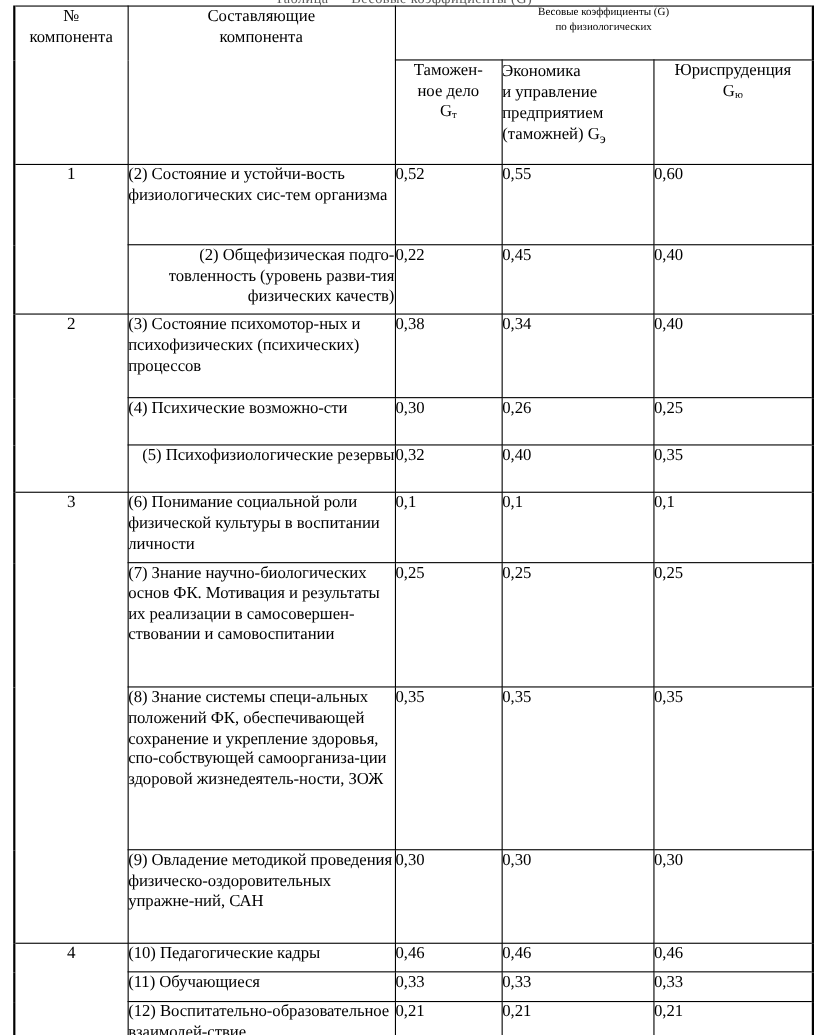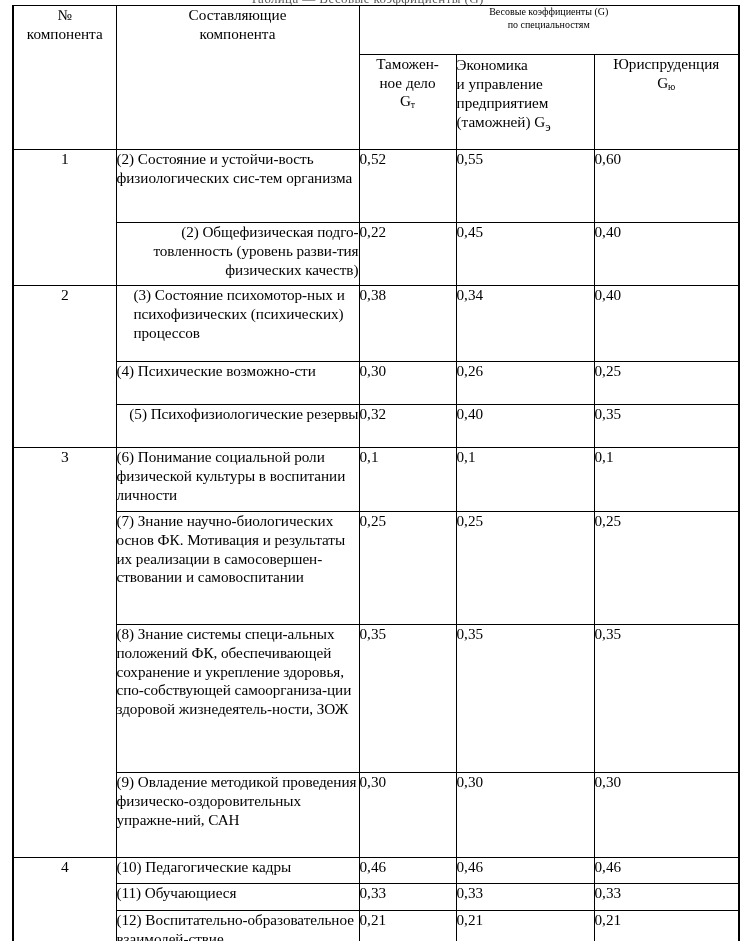--- a/index.html
+++ b/index.html
@@ -138,21 +138,21 @@
         <td class="hd outer-l" rowspan="2" style="height:143px;">
           <div>№</div>
           <div>компонента</div>
         </td>
         <td class="hd" rowspan="2">
           <div>Составляющие</div>
           <div>компонента</div>
         </td>
         <td class="hd-top outer-r" colspan="3" style="height:48px;">
           <div>Весовые коэффициенты (G)</div>
-          <div>по специальностям</div>
+          <div>по физиологических</div>
         </td>
       </tr>
 
       <tr>
         <td class="hd">
           <div>Таможен-</div>
           <div>ное дело</div>
           <div class="nobr"><span>G</span><sub>т</sub></div>
         </td>
         <td class="hd-left">
@@ -175,21 +175,21 @@
           <td class="val outer-r">0,60</td>
         </tr>
         <tr>
           <td class="comp" style="height: 62px; text-align: right;">(2)   Общефизическая подго-товленность (уровень разви-тия физических качеств)</td>
           <td class="val">0,22</td>
           <td class="val">0,45</td>
           <td class="val outer-r">0,40</td>
         </tr>
         <tr>
           <td class="grp outer-l" rowspan="3">2</td>
-          <td class="comp" style="height: 75px; padding-left: 17px;">(3)   Состояние психомотор-ных и психофизических (психических) процессов</td>
+          <td class="comp" style="height: 75px;">(3)   Состояние психомотор-ных и психофизических (психических) процессов</td>
           <td class="val">0,38</td>
           <td class="val">0,34</td>
           <td class="val outer-r">0,40</td>
         </tr>
         <tr>
           <td class="comp" style="height: 42px;">(4)   Психические возможно-сти</td>
           <td class="val">0,30</td>
           <td class="val">0,26</td>
           <td class="val outer-r">0,25</td>
         </tr>

